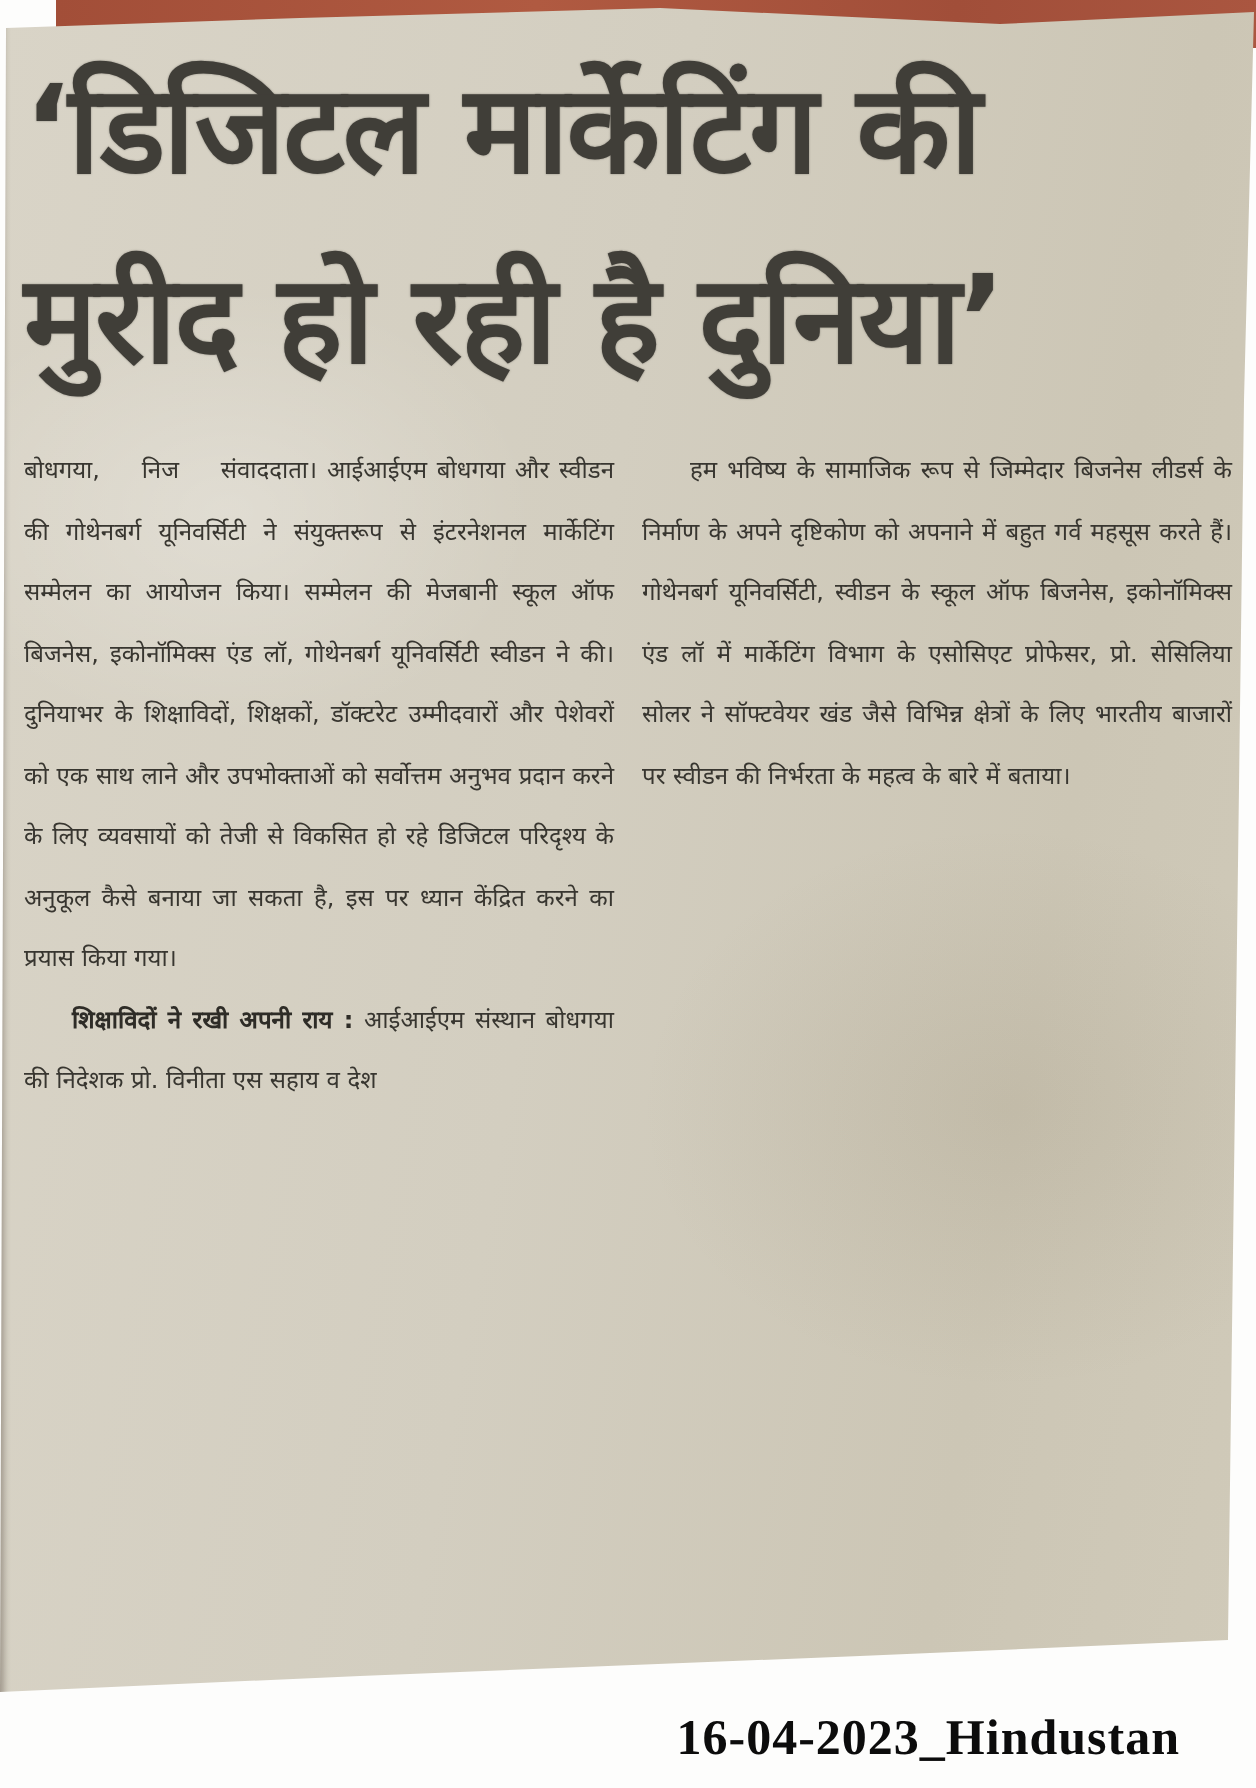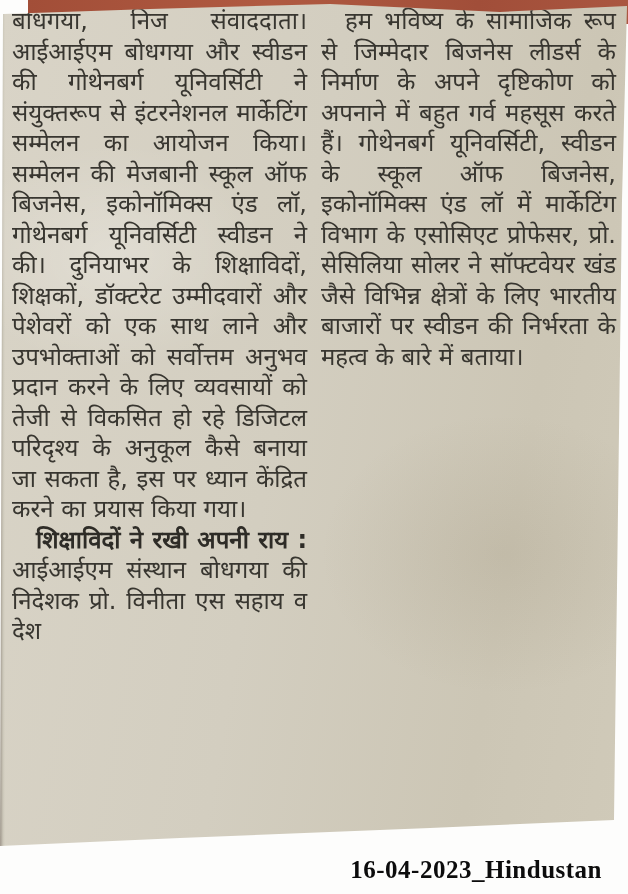--- a/index.html
+++ b/index.html
@@ -48,48 +48,52 @@
 
   .columns {
     display: flex;
     gap: 14px;
     padding: 6px 12px 0 12px;
   }
   .col { width: calc(50% - 7px); }
 
   .para {
     margin: 0;
-    font-size: 24px;
+    font-size: 12px;
     line-height: 30.5px;
     text-align: justify;
     color: #383630;
   }
   .indent { text-indent: 24px; }
   .dateline { word-spacing: 16px; }
   .lead { font-weight: 700; color: #2e2c27; }
 
   .caption {
     position: absolute;
-    right: 26px; bottom: 10px;
+    right: 38px; bottom: 10px;
     font-family: "Liberation Serif", serif;
     font-weight: 700;
     font-size: 25px;
     color: #0c0c0c;
     letter-spacing: 0.5px;
   }
 </style>
 </head>
 <body>
 
 <div class="stage">
 
   <div class="desk"></div>
 
   <div class="paper">
 
+    <h1 class="headline">
+      <span class="hl-line">‘डिजिटल मार्केटिंग की</span>
+      <span class="hl-line">मुरीद हो रही है दुनिया’</span>
+    </h1>
 
     <div class="columns">
 
       <div class="col">
         <p class="para">
           <span class="dateline">बोधगया, निज संवाददाता।</span>
           <span>आईआईएम बोधगया और स्वीडन की गोथेनबर्ग यूनिवर्सिटी ने संयुक्तरूप से इंटरनेशनल मार्केटिंग सम्मेलन का आयोजन किया। सम्मेलन की मेजबानी स्कूल ऑफ बिजनेस, इकोनॉमिक्स एंड लॉ, गोथेनबर्ग यूनिवर्सिटी स्वीडन ने की। दुनियाभर के शिक्षाविदों, शिक्षकों, डॉक्टरेट उम्मीदवारों और पेशेवरों को एक साथ लाने और उपभोक्ताओं को सर्वोत्तम अनुभव प्रदान करने के लिए व्यवसायों को तेजी से विकसित हो रहे डिजिटल परिदृश्य के अनुकूल कैसे बनाया जा सकता है, इस पर ध्यान केंद्रित करने का प्रयास किया गया।</span>
         </p>
         <p class="para indent">
           <span class="lead">शिक्षाविदों ने रखी अपनी राय :</span>

